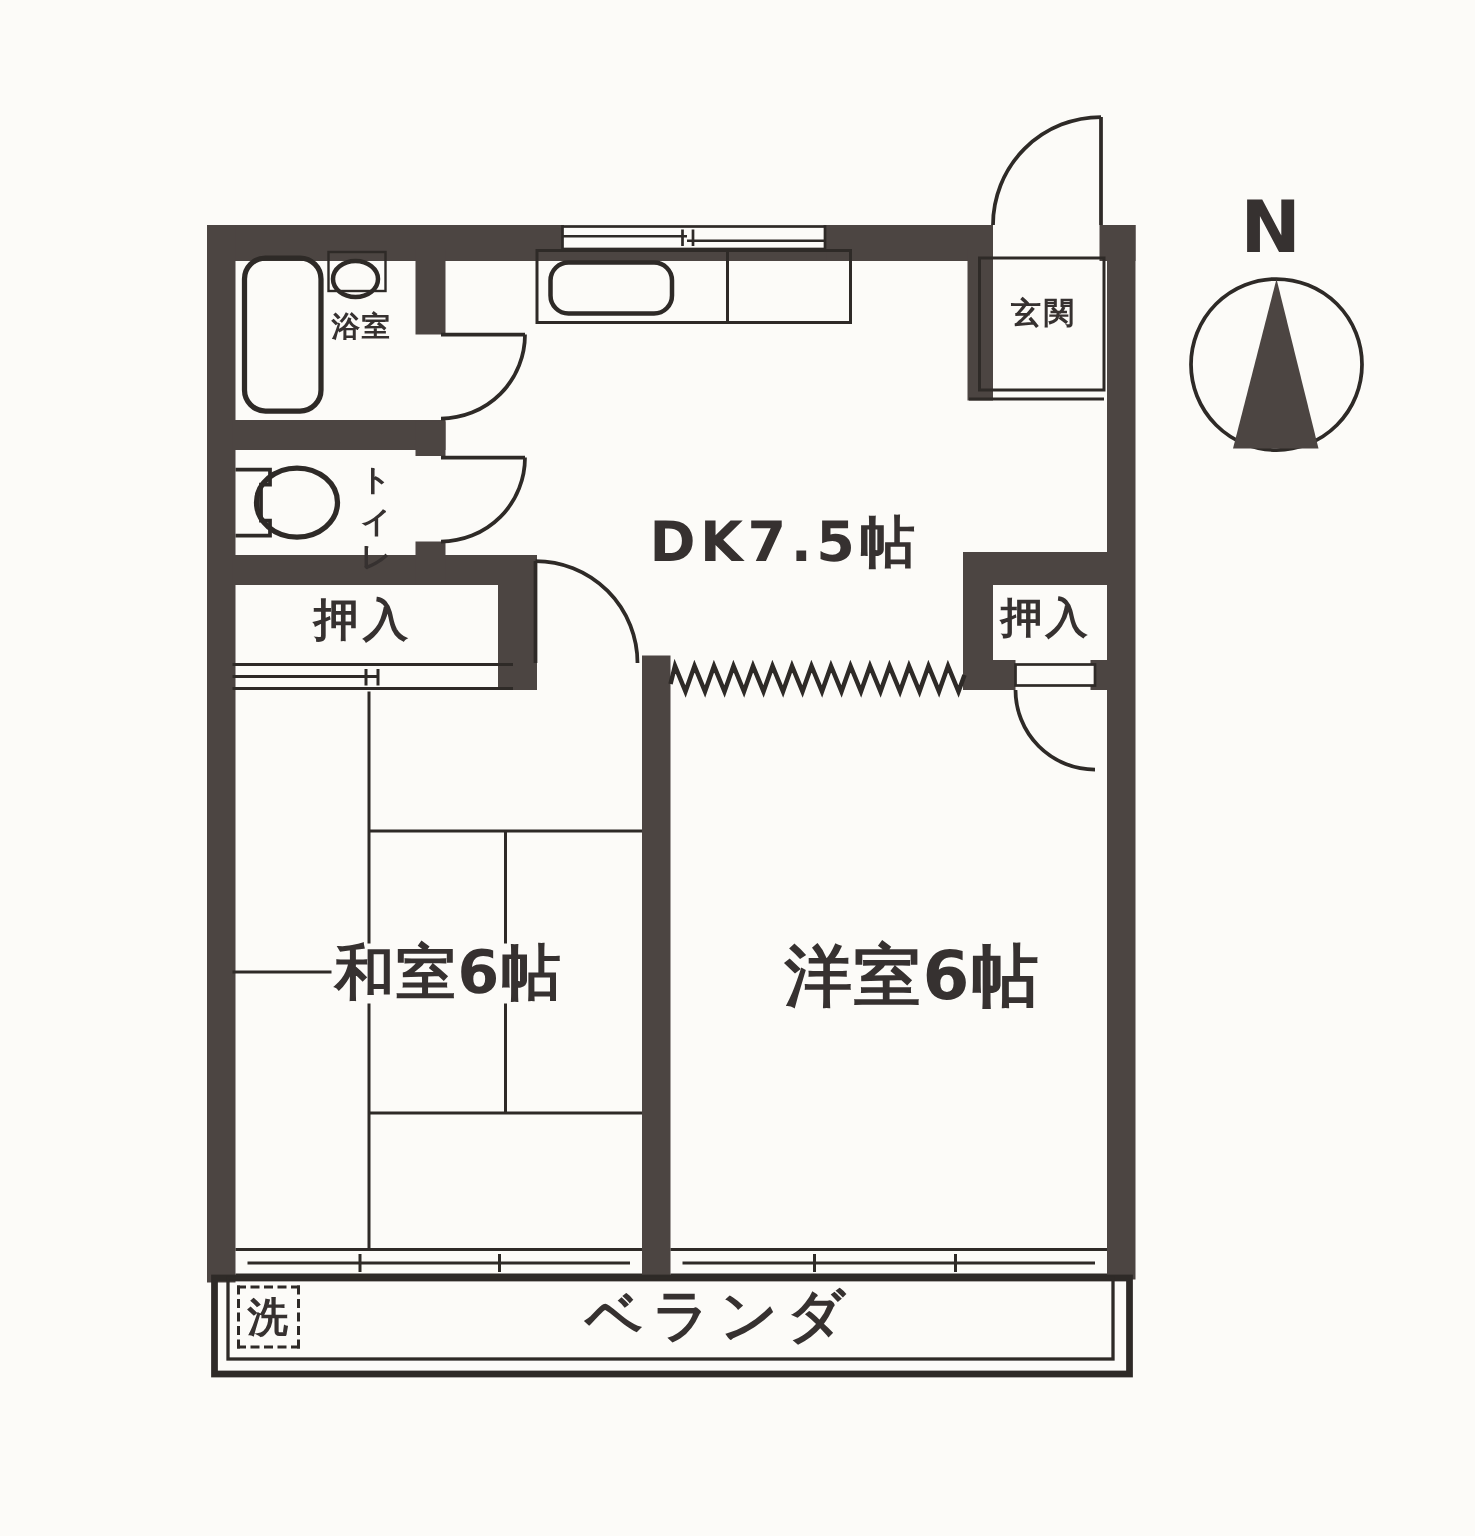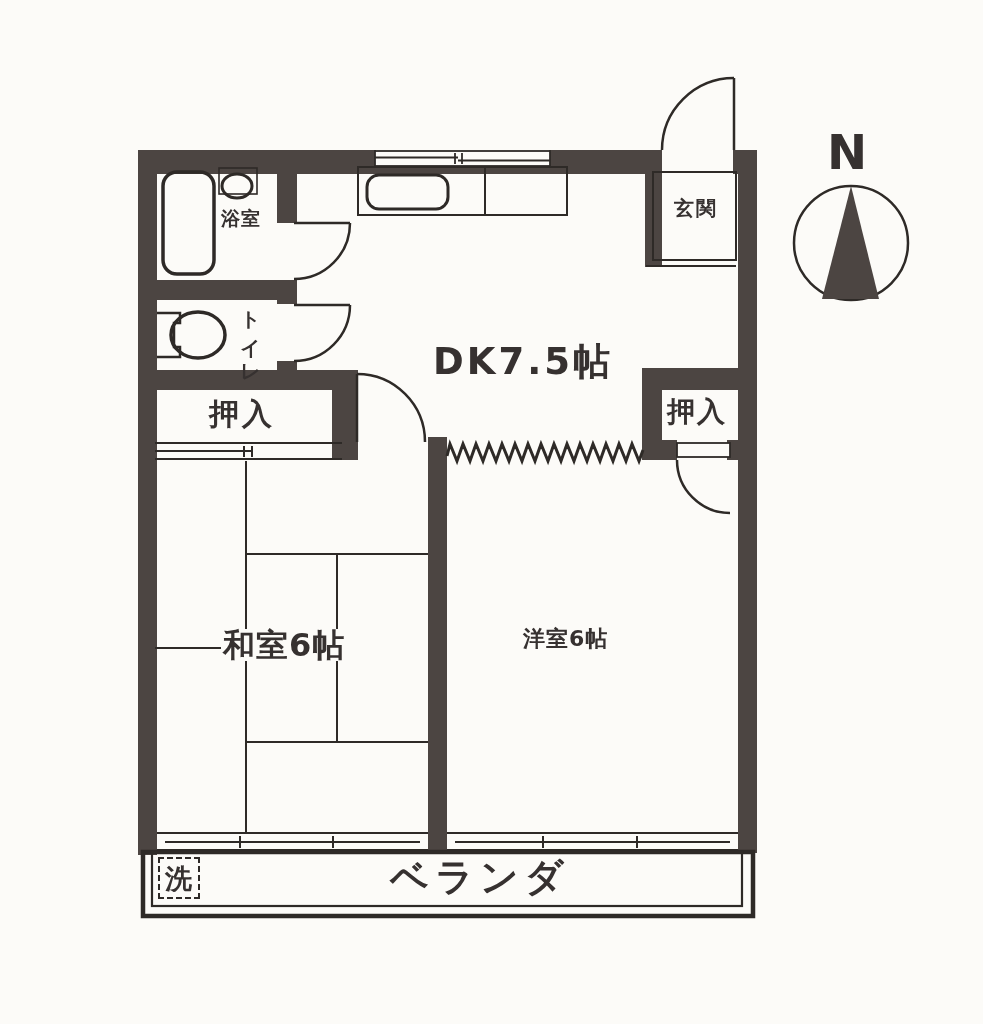--- a/index.html
+++ b/index.html
@@ -17,22 +17,22 @@
   }
   .label-bathroom{left:221px; top:209px; font-size:19px;}
   .label-toilet{
     left:241px; top:297px; font-size:20px;
     writing-mode:vertical-rl; text-orientation:upright; letter-spacing:4px;
   }
   .label-closet-upper{left:209px; top:399px; font-size:30px; letter-spacing:3px;}
   .label-closet-right{left:667px; top:398px; font-size:28px; letter-spacing:2px;}
   .label-entrance{left:674px; top:198px; font-size:20px; letter-spacing:2px;}
   .label-dk{left:433px; top:303px; font-size:37px; letter-spacing:3px;margin-top:40px;}
-  .label-japanese-room{left:221px; top:629px; font-size:32px; background:var(--paper); padding:0 2px;}
-  .label-western-room{left:523px; top:628px; font-size:22px;}
+  .label-japanese-room{left:221px; top:629px; font-size:40px; background:var(--paper); padding:0 2px;}
+  .label-western-room{left:523px; top:628px; font-size:45px;}
   .label-veranda{left:390px; top:858px; font-size:38px; letter-spacing:6px;}
   .label-washer{
     left:158px; top:857px; width:42px; height:42px; font-size:27px;
     border:2px dashed var(--line); box-sizing:border-box;
     display:flex; align-items:center; justify-content:center;
   }
   .label-north{left:827px; top:128px; font-size:48px; font-weight:bold; letter-spacing:0;}
 </style>
 </head>
 <body>

